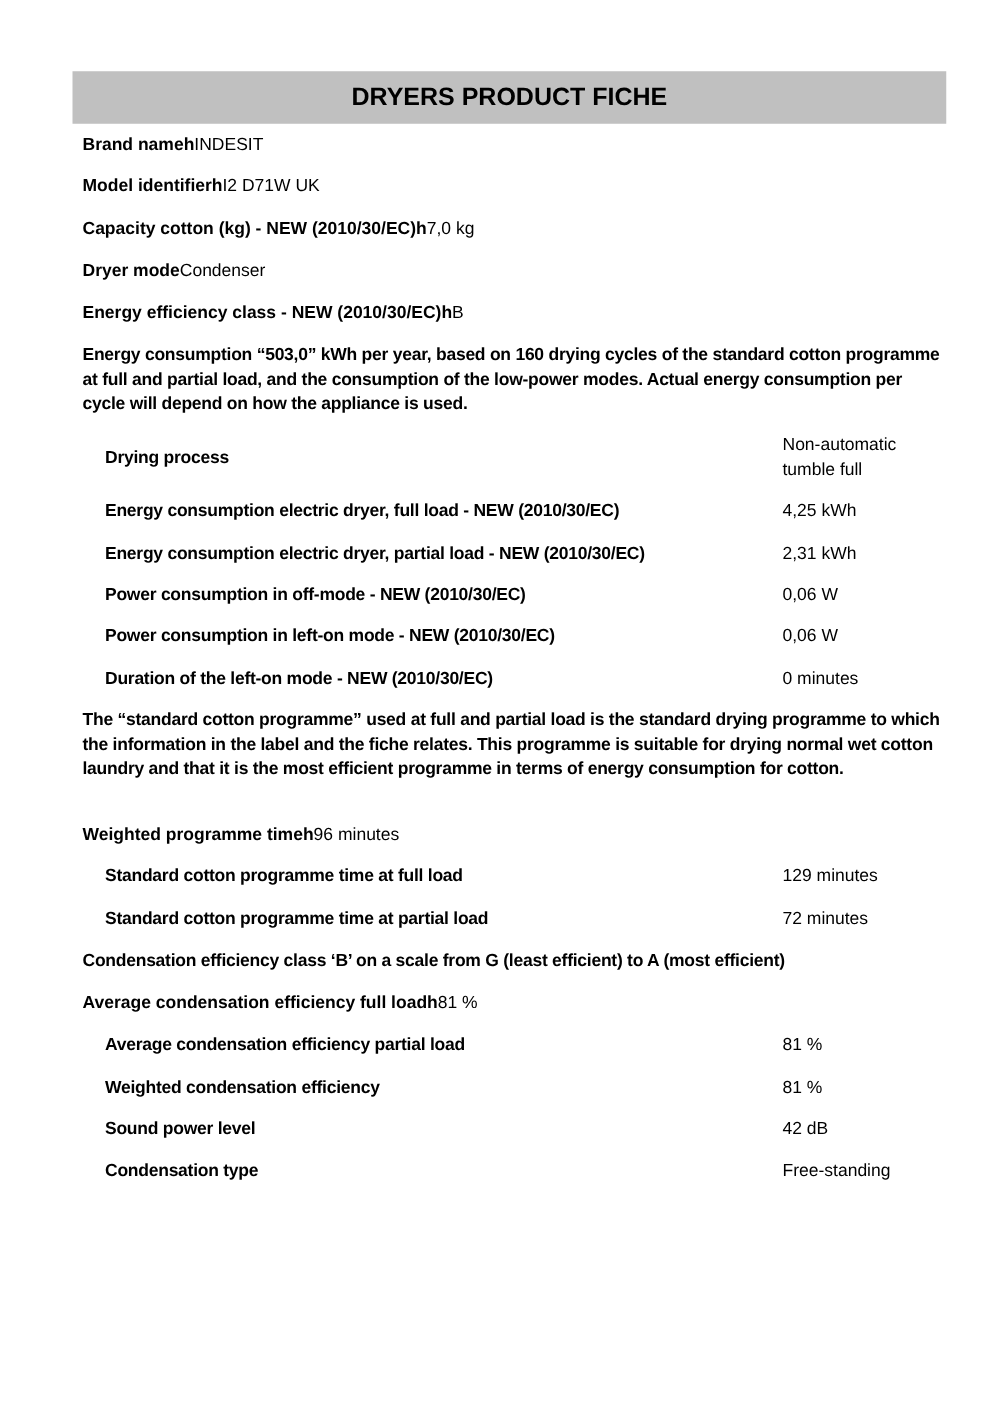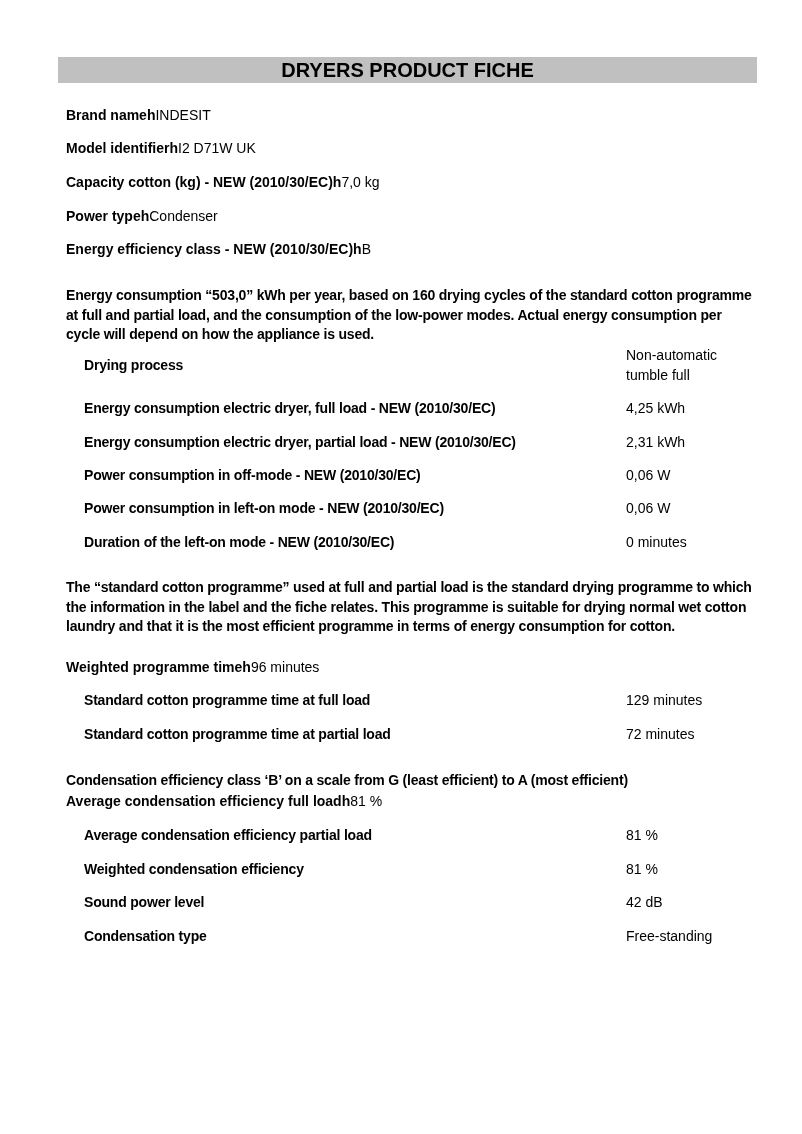--- a/index.html
+++ b/index.html
@@ -1,32 +1,32 @@
 <!DOCTYPE html>
 <html><head>
   <meta charset="utf-8">
   <style>
     html, body { margin: 0; padding: 0; background: #ffffff; }
     body {
       width: 802px; height: 1134px; position: relative; overflow: hidden;
       font-family: "Liberation Sans", sans-serif; color: #000;
     }
     .title-bar {
-      position: absolute; left: 58px; top: 57px; width: 699px; height: 26px;
+      position: absolute; left: 58px; top: 57px; width: 699px; height: 42px;
       background: #c0c0c0; display: flex; align-items: center; justify-content: center;
       font-weight: bold; font-size: 20px; letter-spacing: 0px;
     }
     .line {
       position: absolute; left: 66px; font-size: 14px; line-height: 19.5px;
       white-space: nowrap;
     }
     .line b { font-weight: bold; margin-top: 29px; }
     .para {
       position: absolute; left: 66px; width: 690px; font-size: 14px; line-height: 19.5px;
-      font-weight: bold; letter-spacing: -0.2px; margin-top: 12px;
+      font-weight: bold; letter-spacing: -0.2px;
     }
     .row-label {
       position: absolute; left: 66px; font-size: 14px; font-weight: bold; white-space: nowrap;
       letter-spacing: -0.2px;
       margin-left: 18px;
     }
     .row-value {
       position: absolute; left: 626px; font-size: 14px; line-height: 19.5px; white-space: nowrap;
     }
   </style>
@@ -34,21 +34,21 @@
 <body>
 
 <div class="title-bar">DRYERS PRODUCT FICHE</div>
 
 <div class="line" style="top:106px"><b>Brand nameh</b><span>INDESIT</span></div>
 
 <div class="line" style="top:139px"><b>Model identifierh</b><span>I2 D71W UK</span></div>
 
 <div class="line" style="top:173px"><b>Capacity cotton (kg) - NEW (2010/30/EC)h</b><span>7,0 kg</span></div>
 
-<div class="line" style="top:207px"><b>Power typeh</b><span>Condenser</span></div>
+<div class="line" style="top:207px"><b>Dryer mode</b><span>Condenser</span></div>
 
 <div class="line" style="top:240px"><b>Energy efficiency class - NEW (2010/30/EC)h</b><span>B</span></div>
 
 <div class="para" style="top:274px">Energy consumption “503,0” kWh per year, based on 160 drying cycles of the standard cotton programme at full and partial load, and the consumption of the low-power modes. Actual energy consumption per cycle will depend on how the appliance is used.</div>
 
 <div class="row-label" style="top:357px">Drying process</div>
 <div class="row-value" style="top:346px">
   <div>Non-automatic</div>
   <div>tumble full</div>
 </div>

